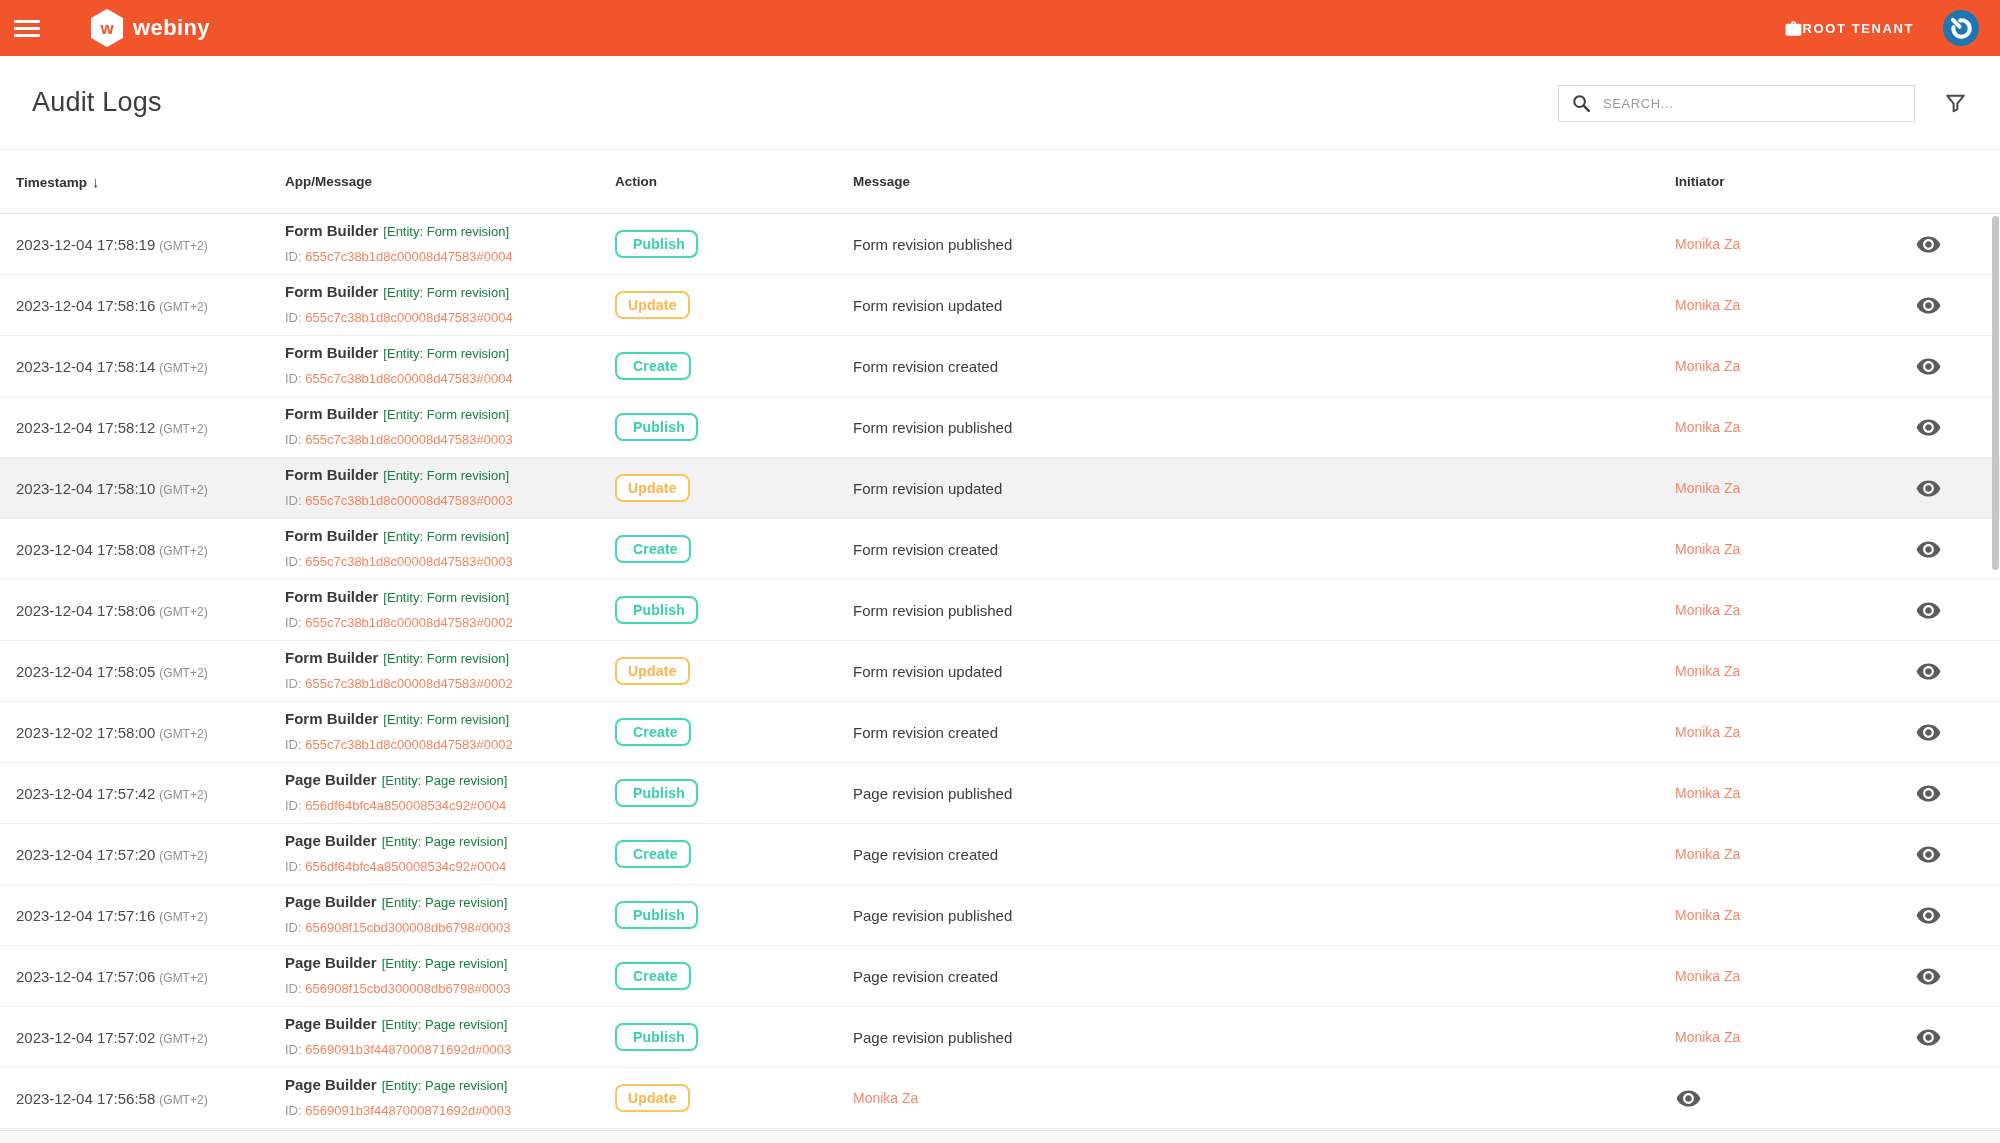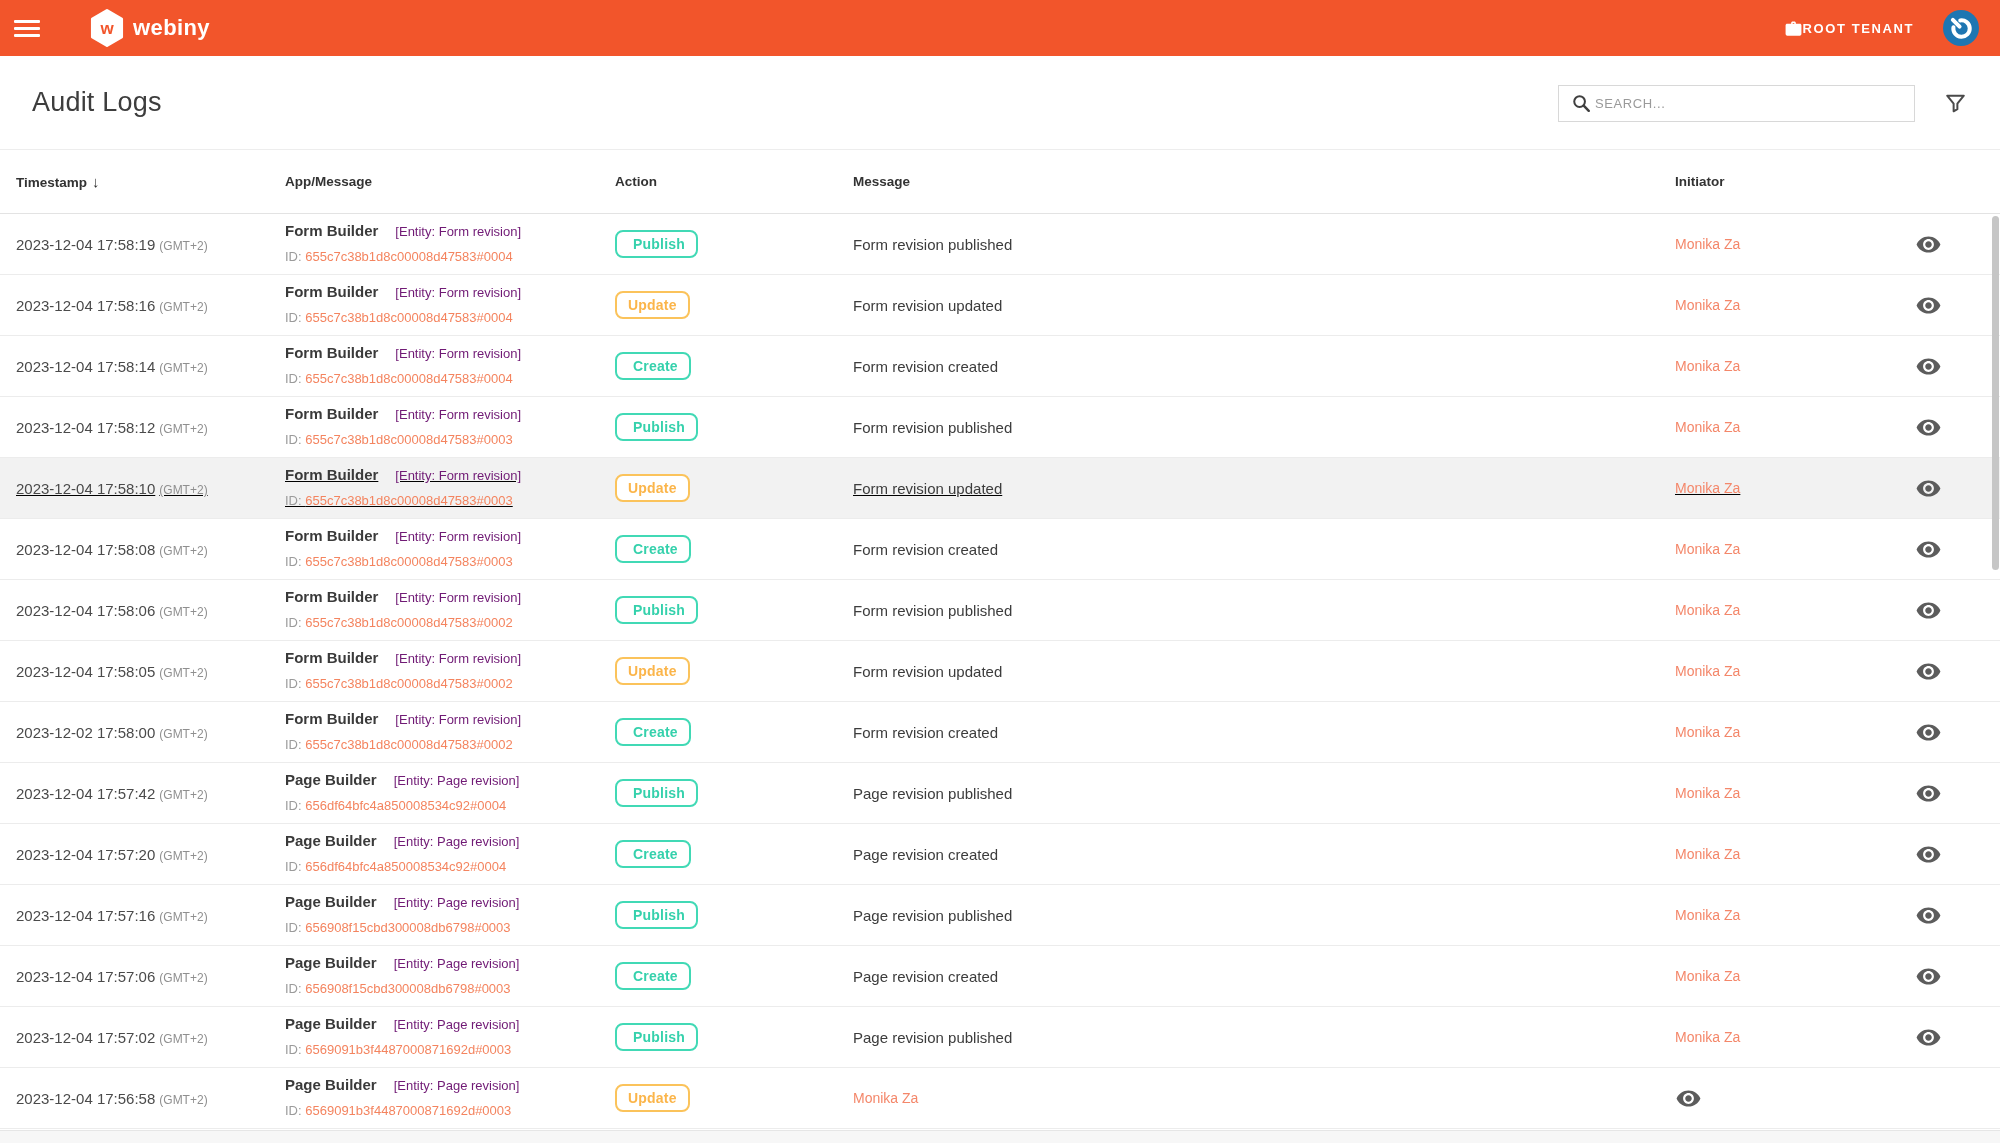--- a/index.html
+++ b/index.html
@@ -48,21 +48,21 @@
     background: #fff;
   }
   .page-title {
     margin: 0;
     font-size: 27px; font-weight: 400; color: #3d3d3d; letter-spacing: 0.2px;
   }
   .search-box {
     position: absolute; left: 1558px; top: 29px;
     width: 357px; height: 37px;
     border: 1px solid #d8d8d8; background: #fff;
-    display: flex; align-items: center; gap: 1px;
+    display: flex; align-items: center; gap: 9px;
     padding: 0 12px;
   }
   .search-box input {
     border: none; outline: none; width: 100%;
     font-family: "Liberation Sans", sans-serif;
     font-size: 13px; letter-spacing: 0.6px; color: #555;
   }
   .search-box input::placeholder { color: #9a9a9a; }
   .filter-btn {
     position: absolute; left: 1943px; top: 35px;
@@ -80,26 +80,26 @@
     border-bottom: 1px solid #e3e3e3;
   }
   .th { font-size: 13.5px; font-weight: bold; color: #333; }
   .th-timestamp { padding-left: 16px; cursor: pointer; }
   .sort-arrow { font-weight: 400; font-size: 15px; margin-left: 5px; color: #333; }
 
   .row {
     height: 61px;
     border-bottom: 1px solid #ececec;
   }
-  .row.highlight { background: var(--row-highlight, #F2F2F2); text-decoration: underline; }
+  .row.highlight { background: var(--row-highlight, #F2F2F2); }
   .c-time { padding-left: 16px; font-size: 15px; color: #4a4a4a; white-space: nowrap; }
   .tz { font-size: 12px; color: #8f8f8f; margin-left: 4px; }
   .c-app { line-height: 1.55; }
   .app-name { font-size: 15px; font-weight: bold; color: #3a3a3a; }
-  .entity { font-size: 13px; color: #701a75; margin-left: 17px; }
+  .entity { font-size: 13px; color: #15803d; margin-left: 5px; }
   .id-label { font-size: 13px; color: #9b9b9b; }
   .id-value { font-size: 13px; color: var(--id-color, #F4845F); cursor: pointer; }
   .badge {
     display: inline-block;
     padding: 4px 11px;
     border: 2px solid;
     border-radius: 8px;
     font-size: 14px; font-weight: bold; letter-spacing: 0.2px;
     background: #fff;
   }

